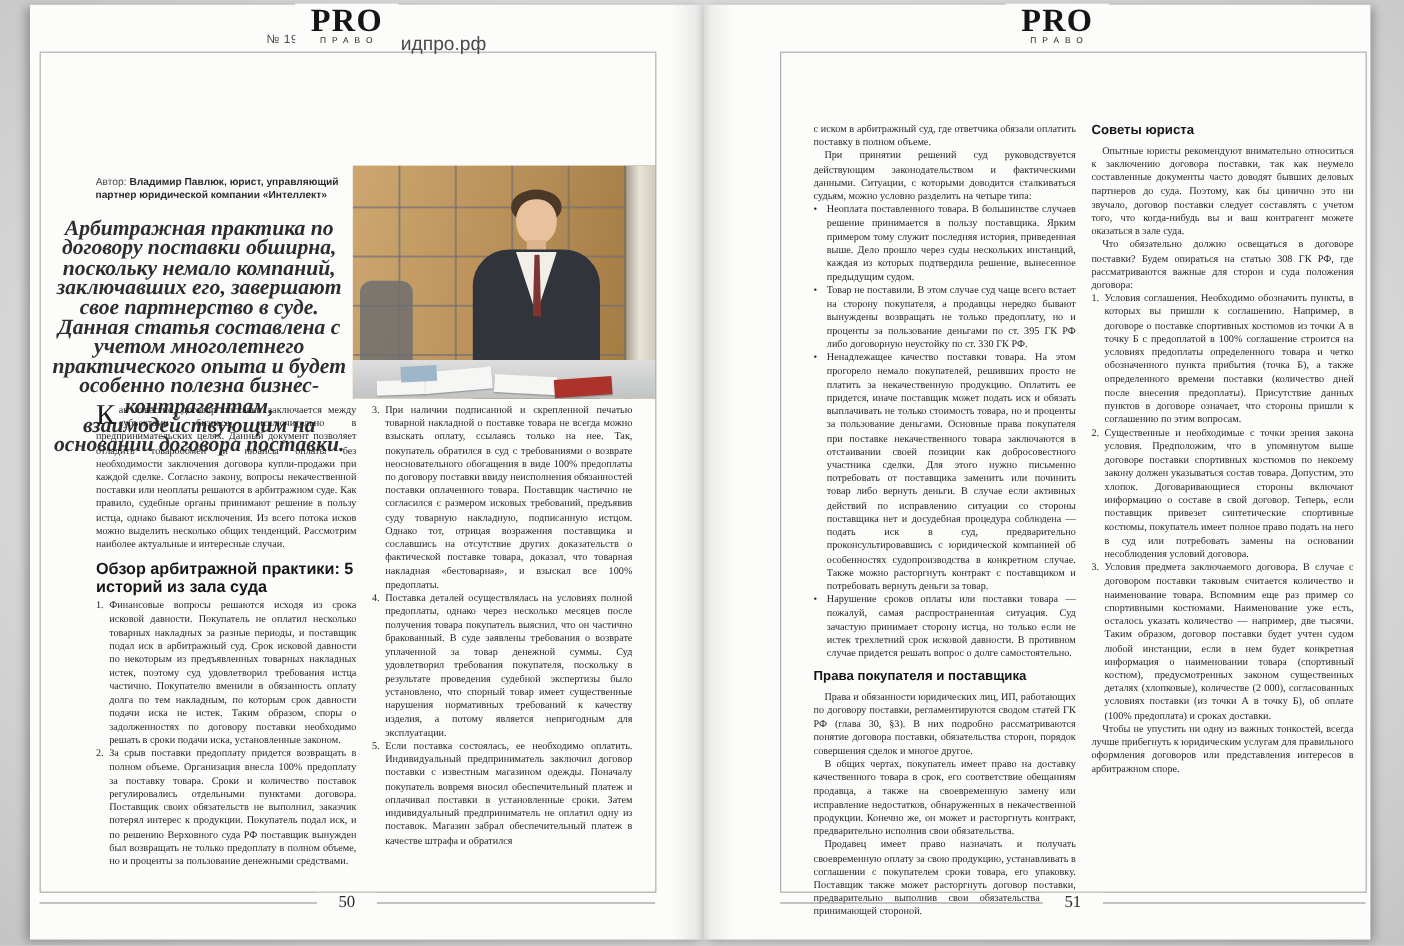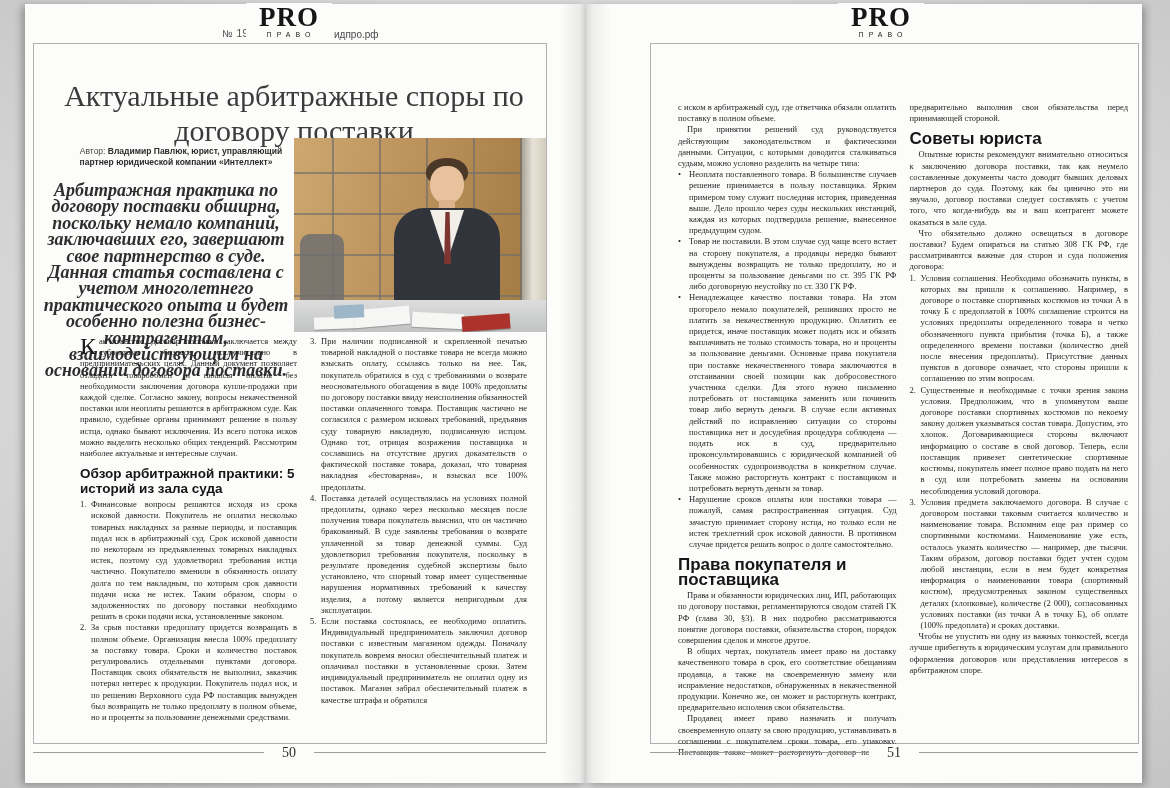--- a/index.html
+++ b/index.html
@@ -15,21 +15,21 @@
     background:linear-gradient(90deg,rgba(0,0,0,0) 0%,rgba(0,0,0,.07) 38%,rgba(0,0,0,.14) 50%,rgba(0,0,0,.06) 62%,rgba(0,0,0,0) 100%);}
 
   .frame{position:absolute;border:1px solid #b0b0b0;}
   #frame50{left:33px;top:43px;width:512px;height:699px;}
   #frame51{left:650px;top:43px;width:487px;height:699px;}
 
   
   .issue-no{position:absolute;left:222px;top:28px;font-family:"Liberation Sans",sans-serif;
     font-size:10px;color:#4a4a4a;letter-spacing:.5px;}
   .site-url{position:absolute;left:334px;top:29px;font-family:"Liberation Sans",sans-serif;
-    font-size:10px;color:#4a4a4a;}
+    font-size:16px;color:#4a4a4a;}
   .logo{position:absolute;top:3px;width:86px;text-align:center;background:#fcfcfb;z-index:3;padding:2px 0 3px;}
   #logo50{left:246px;}
   #logo51{left:838px;}
   .logo-pro{font-family:"Liberation Serif",serif;font-weight:bold;font-size:27px;line-height:24px;
     letter-spacing:1px;color:#151515;display:block;}
   .logo-pravo{font-family:"Liberation Sans",sans-serif;font-size:7px;letter-spacing:5px;
     color:#222;display:block;margin-top:2px;padding-left:4px;}
 
   
   .article-title{position:absolute;left:48px;top:58px;width:492px;text-align:center;
@@ -76,21 +76,21 @@
     transform:rotate(-3deg);}
 
   
   .body-cols{position:absolute;column-gap:13px;column-count:2;column-fill:auto;
     font-size:8.5px;line-height:11.2px;color:#1f1f1f;text-align:justify;overflow:hidden;}
   #body50{left:80px;top:336px;width:447px;height:402px;}
   #body51{left:678px;top:60px;width:450px;height:678px;margin-top:42px;}
   .body-cols p{margin:0;}
   .body-cols p.ind{text-indent:9px;}
   .sec-h{font-family:"Liberation Sans",sans-serif;font-weight:bold;color:#161616;
-    font-size:17px;line-height:15px;margin:7px 0 3px;break-inside:avoid;text-align:left;}
+    font-size:11px;line-height:15px;margin:7px 0 3px;break-inside:avoid;text-align:left;}
   #body50 .sec-h{font-size:13.5px;}
   .hang{position:relative;padding-left:11px;}
   .hang .marker{position:absolute;left:0;top:0;}
   .dropcap{float:left;font-size:24px;line-height:19px;padding:1px 3px 0 0;color:#1a1a1a;}
 
   
   .foot-rule{position:absolute;top:752px;height:1px;background:#9c9c9c;}
   #rule50{left:33px;width:513px;}
   #rule51{left:650px;width:488px;}
   .page-no{position:absolute;top:744px;width:50px;text-align:center;background:#fcfcfb;
@@ -115,21 +115,20 @@
     <span class="logo-pro">PRO</span>
     <span class="logo-pravo">ПРАВО</span>
   </div>
   <div class="site-url">идпро.рф</div>
 
   <div class="logo" id="logo51">
     <span class="logo-pro">PRO</span>
     <span class="logo-pravo">ПРАВО</span>
   </div>
 
-  <h1 class="article-title">Актуальные арбитражные споры по договору поставки</h1>
   <div class="author-line">
     <span class="a-prefix">Автор: </span><span class="a-name">Владимир Павлюк, юрист, управляющий партнер юридической компании «Интеллект»</span>
   </div>
   <div class="lead">Арбитражная практика по договору поставки обширна, поскольку немало компаний, заключавших его, завершают свое партнерство в суде. Данная статья составлена с учетом многолетнего практического опыта и будет особенно полезна бизнес-контрагентам, взаимодействующим на основании договора поставки.</div>
 
   <div class="photo">
     <div class="panel-grid"></div>
     <div class="pillar"></div>
     <div class="chair"></div>
     <div class="person">

